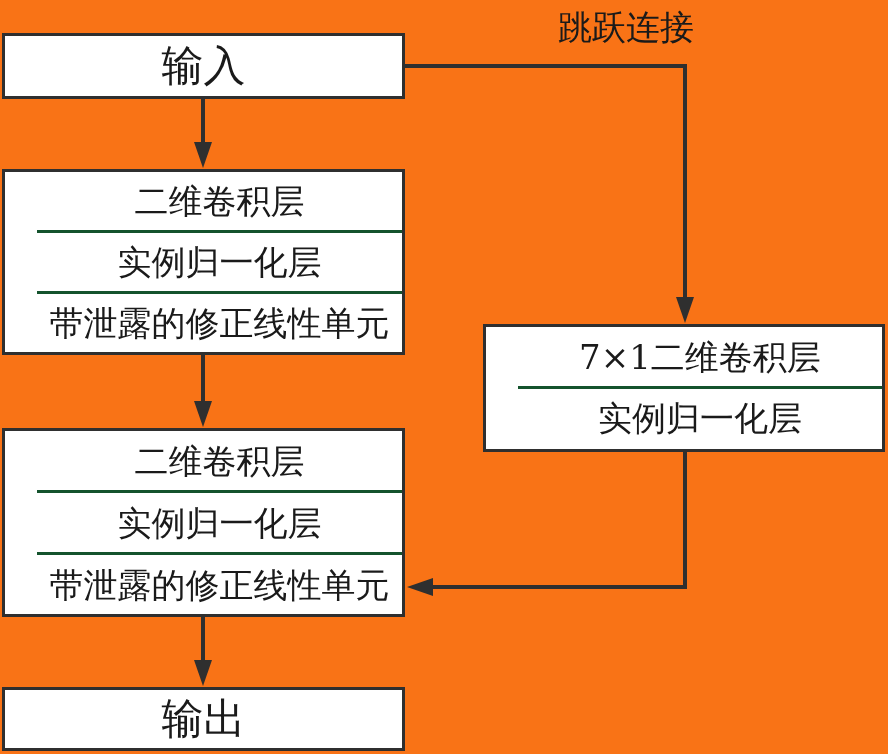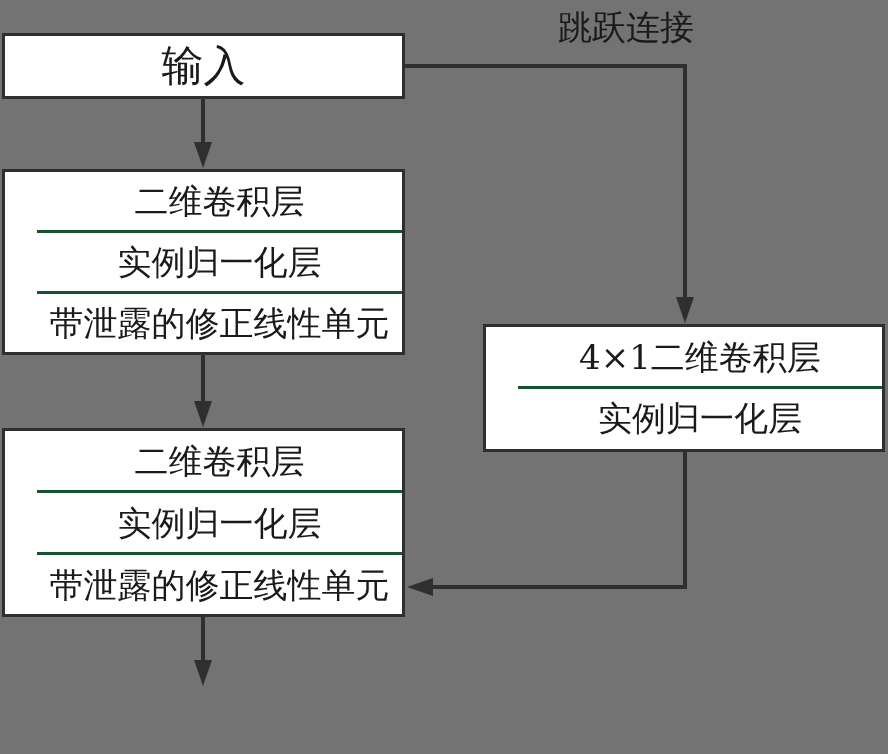--- a/index.html
+++ b/index.html
@@ -4,21 +4,21 @@
 <style>
   html, body {
     margin: 0;
     padding: 0;
     background: #ffffff;
   }
   .canvas {
     position: relative;
     width: 888px;
     height: 754px;
-    background: #737373;
+    background: #f97316;
     font-family: "DejaVu Serif", "Liberation Serif", serif;
     color: #1a1a1a;
     overflow: hidden;
   }
   .box {
     position: absolute;
     border: 3px solid #2f2f2f;
     background: #ffffff;
     box-sizing: border-box;
     display: flex;
@@ -97,28 +97,31 @@
 
   <div class="stack" style="left:2px; top:428px; width:403px; height:189px;">
     <div class="row" style="height:59px;">二维卷积层</div>
     <div class="row" style="height:62px;">实例归一化层</div>
     <div class="row" style="height:62px;">带泄露的修正线性单元</div>
   </div>
 
   <div class="line" style="left:201px; top:617px; width:4px; height:44px;"></div>
   <div class="arrowhead-down" style="left:194px; top:660px;"></div>
 
+  <div class="box" style="left:2px; top:687px; width:403px; height:64px;">
+    <span>输出</span>
+  </div>
 
   <div class="line" style="left:405px; top:64px; width:282px; height:4px;"></div>
 
   <div class="line" style="left:683px; top:64px; width:4px; height:234px;"></div>
   <div class="arrowhead-down" style="left:676px; top:297px;"></div>
 
   <div class="stack" style="left:483px; top:324px; width:402px; height:128px;">
-    <div class="row" style="height:59px;">4×1二维卷积层</div>
+    <div class="row" style="height:59px;">7×1二维卷积层</div>
     <div class="row" style="height:60px;">实例归一化层</div>
   </div>
 
   <div class="line" style="left:683px; top:452px; width:4px; height:137px;"></div>
 
   <div class="line" style="left:431px; top:585px; width:256px; height:4px;"></div>
   <div class="arrowhead-left" style="left:407px; top:578px;"></div>
 
 </div>
 

